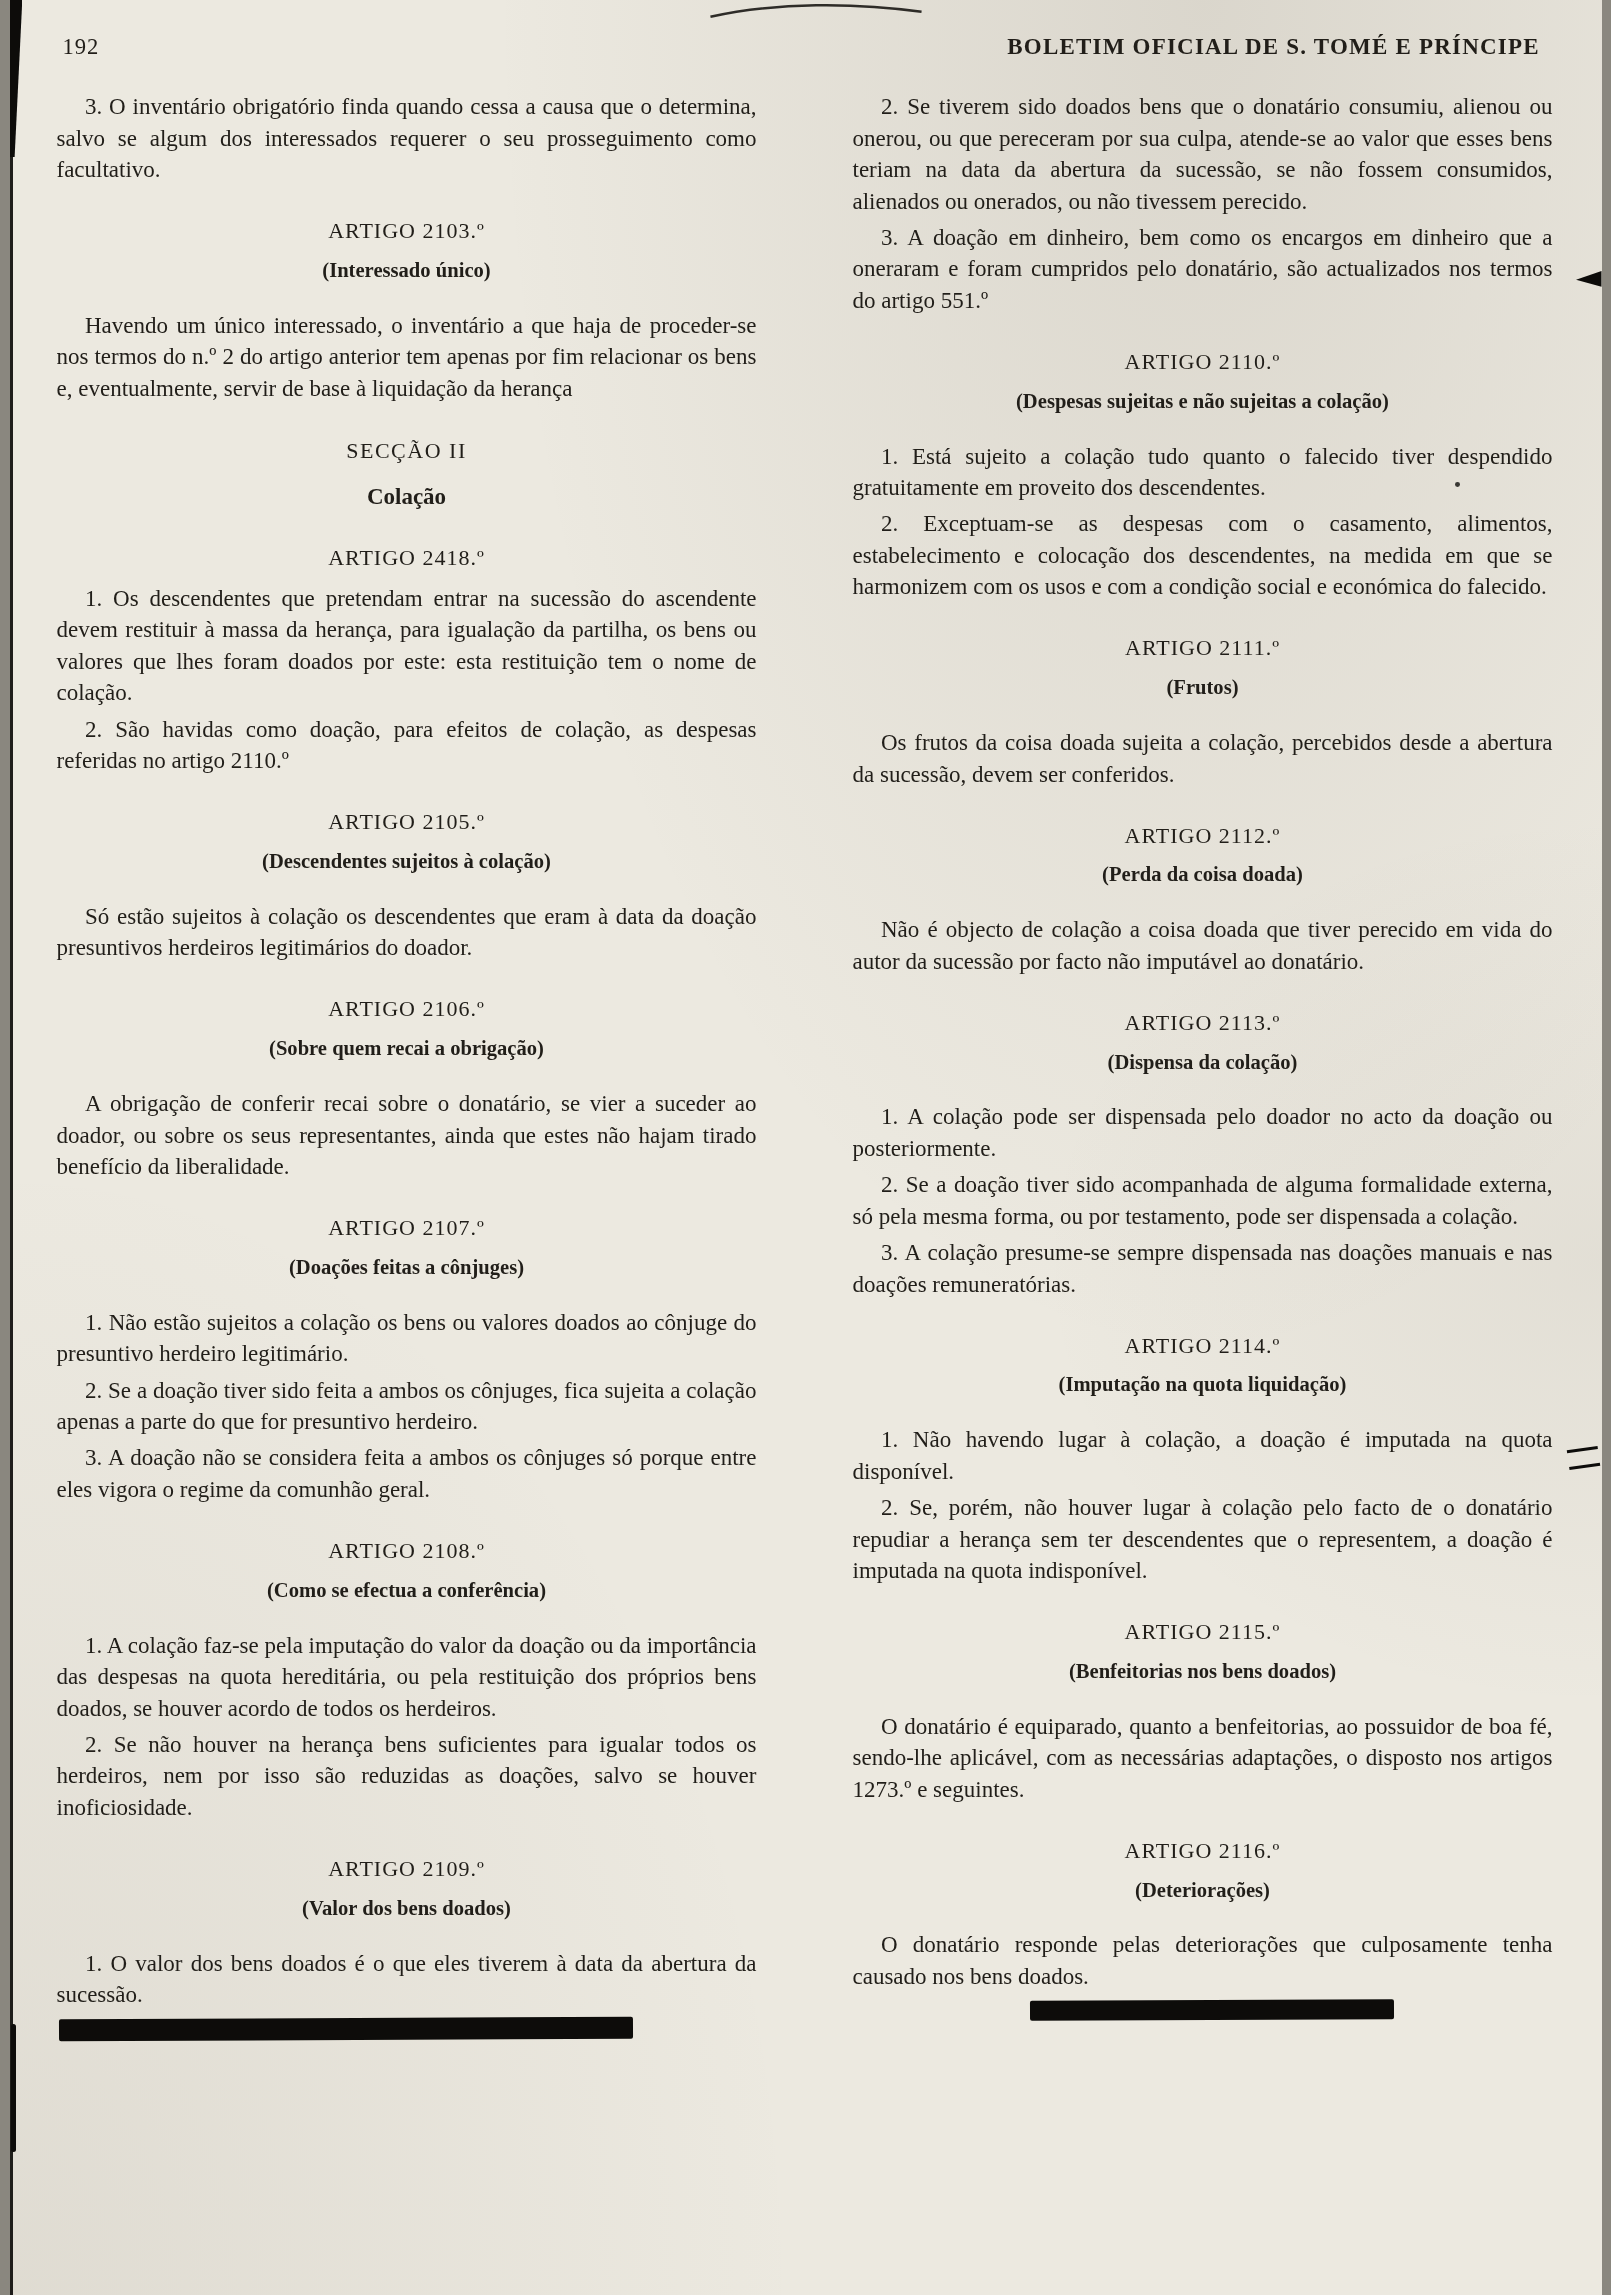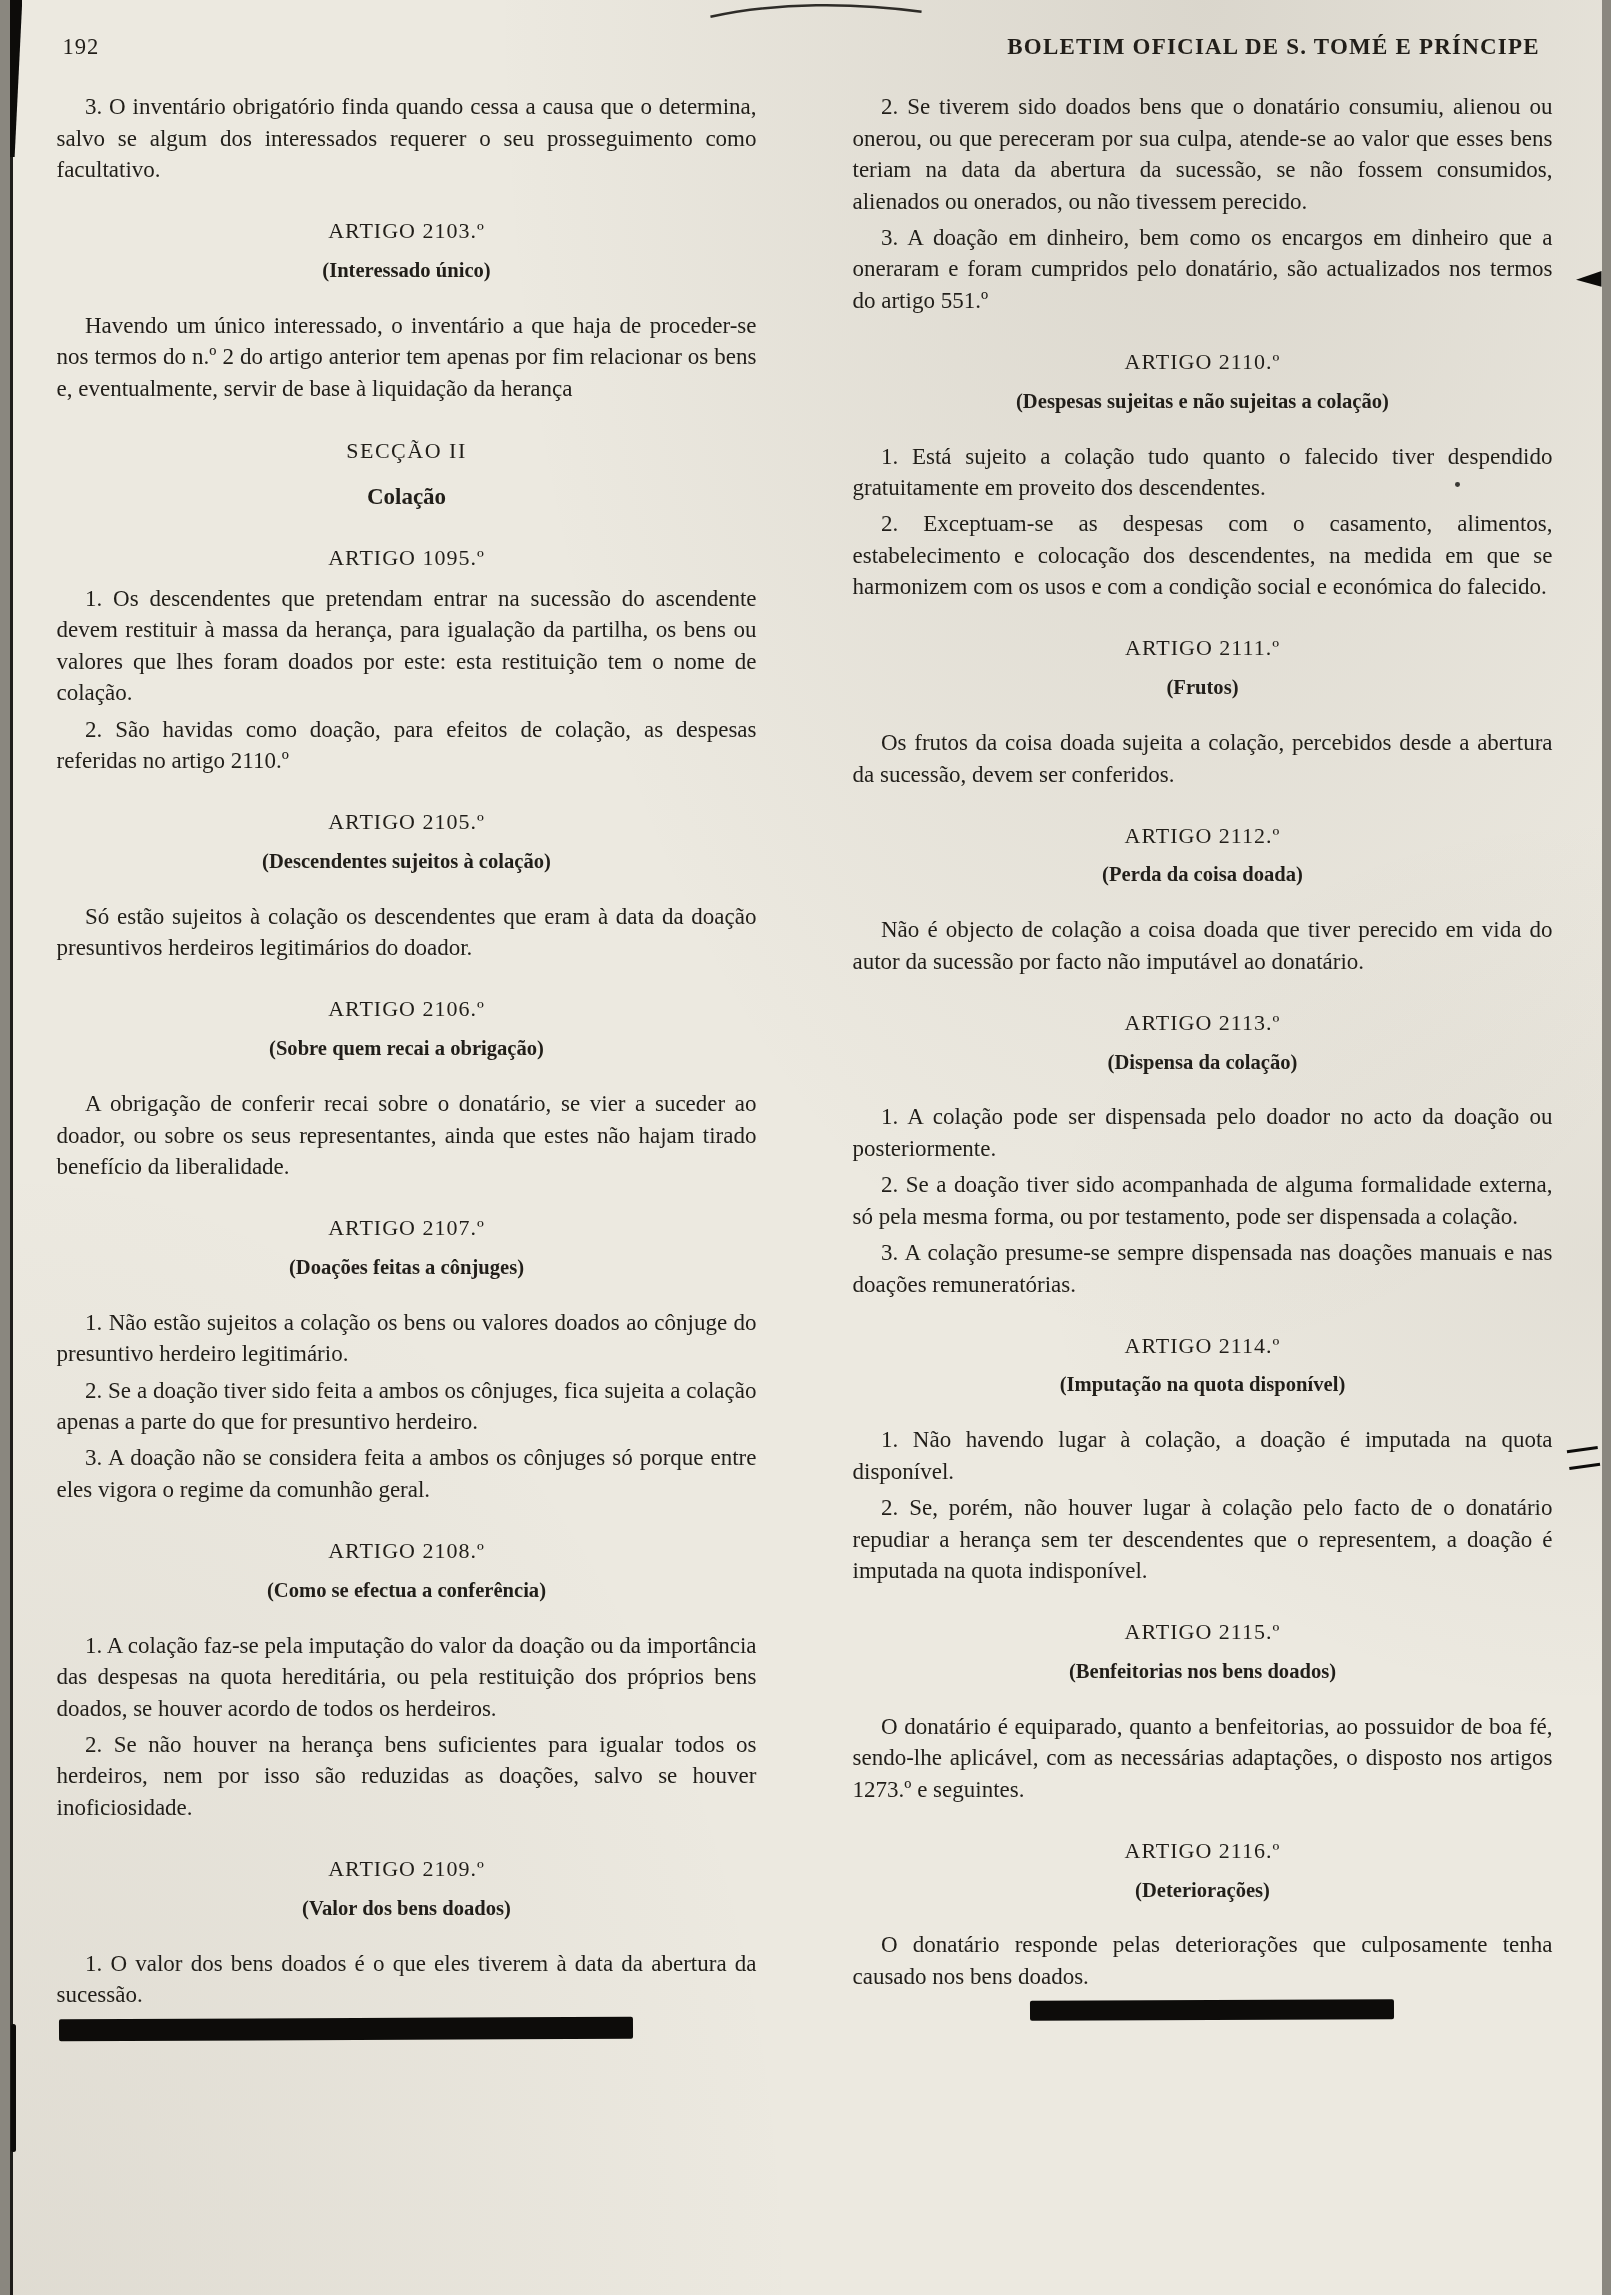--- a/index.html
+++ b/index.html
@@ -163,21 +163,21 @@
   </div>
 
   <div class="columns">
     <div class="column">
         <p class="body-paragraph">3. O inventário obrigatório finda quando cessa a causa que o determina, salvo se algum dos interessados requerer o seu prosseguimento como facultativo.</p>
         <h3 class="article-heading" style="margin-left: 0px; margin-right: 0px;">ARTIGO 2103.º</h3>
         <h4 class="sub-heading" style="margin-left: 0px; margin-right: 0px;">(Interessado único)</h4>
         <p class="body-paragraph">Havendo um único interessado, o inventário a que haja de proceder-se nos termos do n.º 2 do artigo anterior tem apenas por fim relacionar os bens e, eventualmente, servir de base à liquidação da herança</p>
         <h3 class="section-heading" style="margin-left: 0px; margin-right: 0px;">SECÇÃO II</h3>
         <h3 class="section-title" style="margin-left: 0px; margin-right: 0px;">Colação</h3>
-        <h3 class="article-heading" style="margin-left: 0px; margin-right: 0px;">ARTIGO 1095.º</h3>
+        <h3 class="article-heading" style="margin-left: 0px; margin-right: 0px;">ARTIGO 2418.º</h3>
         <p class="body-paragraph">1. Os descendentes que pretendam entrar na sucessão do ascendente devem restituir à massa da herança, para igualação da partilha, os bens ou valores que lhes foram doados por este: esta restituição tem o nome de colação.</p>
         <p class="body-paragraph">2. São havidas como doação, para efeitos de colação, as despesas referidas no artigo 2110.º</p>
         <h3 class="article-heading" style="margin-left: 0px; margin-right: 0px;">ARTIGO 2105.º</h3>
         <h4 class="sub-heading" style="margin-left: 0px; margin-right: 0px;">(Descendentes sujeitos à colação)</h4>
         <p class="body-paragraph">Só estão sujeitos à colação os descendentes que eram à data da doação presuntivos herdeiros legitimários do doador.</p>
         <h3 class="article-heading" style="margin-left: 0px; margin-right: 0px;">ARTIGO 2106.º</h3>
         <h4 class="sub-heading" style="margin-left: 0px; margin-right: 0px;">(Sobre quem recai a obrigação)</h4>
         <p class="body-paragraph">A obrigação de conferir recai sobre o donatário, se vier a suceder ao doador, ou sobre os seus representantes, ainda que estes não hajam tirado benefício da liberalidade.</p>
         <h3 class="article-heading" style="margin-left: 0px; margin-right: 0px;">ARTIGO 2107.º</h3>
         <h4 class="sub-heading" style="margin-left: 0px; margin-right: 0px;">(Doações feitas a cônjuges)</h4>
@@ -205,21 +205,21 @@
         <p class="body-paragraph">Os frutos da coisa doada sujeita a colação, percebidos desde a abertura da sucessão, devem ser conferidos.</p>
         <h3 class="article-heading" style="margin-left: 0px; margin-right: 0px;">ARTIGO 2112.º</h3>
         <h4 class="sub-heading" style="margin-left: 0px; margin-right: 0px;">(Perda da coisa doada)</h4>
         <p class="body-paragraph">Não é objecto de colação a coisa doada que tiver perecido em vida do autor da sucessão por facto não imputável ao donatário.</p>
         <h3 class="article-heading" style="margin-left: 0px; margin-right: 0px;">ARTIGO 2113.º</h3>
         <h4 class="sub-heading" style="margin-left: 0px; margin-right: 0px;">(Dispensa da colação)</h4>
         <p class="body-paragraph">1. A colação pode ser dispensada pelo doador no acto da doação ou posteriormente.</p>
         <p class="body-paragraph">2. Se a doação tiver sido acompanhada de alguma formalidade externa, só pela mesma forma, ou por testamento, pode ser dispensada a colação.</p>
         <p class="body-paragraph">3. A colação presume-se sempre dispensada nas doações manuais e nas doações remuneratórias.</p>
         <h3 class="article-heading" style="margin-left: 0px; margin-right: 0px;">ARTIGO 2114.º</h3>
-        <h4 class="sub-heading" style="margin-left: 0px; margin-right: 0px;">(Imputação na quota disponível)</h4>
+        <h4 class="sub-heading" style="margin-left: 0px; margin-right: 0px;">(Imputação na quota liquidação)</h4>
         <p class="body-paragraph">1. Não havendo lugar à colação, a doação é imputada na quota disponível.</p>
         <p class="body-paragraph">2. Se, porém, não houver lugar à colação pelo facto de o donatário repudiar a herança sem ter descendentes que o representem, a doação é imputada na quota indisponível.</p>
         <h3 class="article-heading" style="margin-left: 0px; margin-right: 0px;">ARTIGO 2115.º</h3>
         <h4 class="sub-heading" style="margin-left: 0px; margin-right: 0px;">(Benfeitorias nos bens doados)</h4>
         <p class="body-paragraph">O donatário é equiparado, quanto a benfeitorias, ao possuidor de boa fé, sendo-lhe aplicável, com as necessárias adaptações, o disposto nos artigos 1273.º e seguintes.</p>
         <h3 class="article-heading" style="margin-left: 0px; margin-right: 0px;">ARTIGO 2116.º</h3>
         <h4 class="sub-heading" style="margin-left: 0px; margin-right: 0px;">(Deteriorações)</h4>
         <p class="body-paragraph">O donatário responde pelas deteriorações que culposamente tenha causado nos bens doados.</p>
         <div class="redaction"></div>
       </div>

